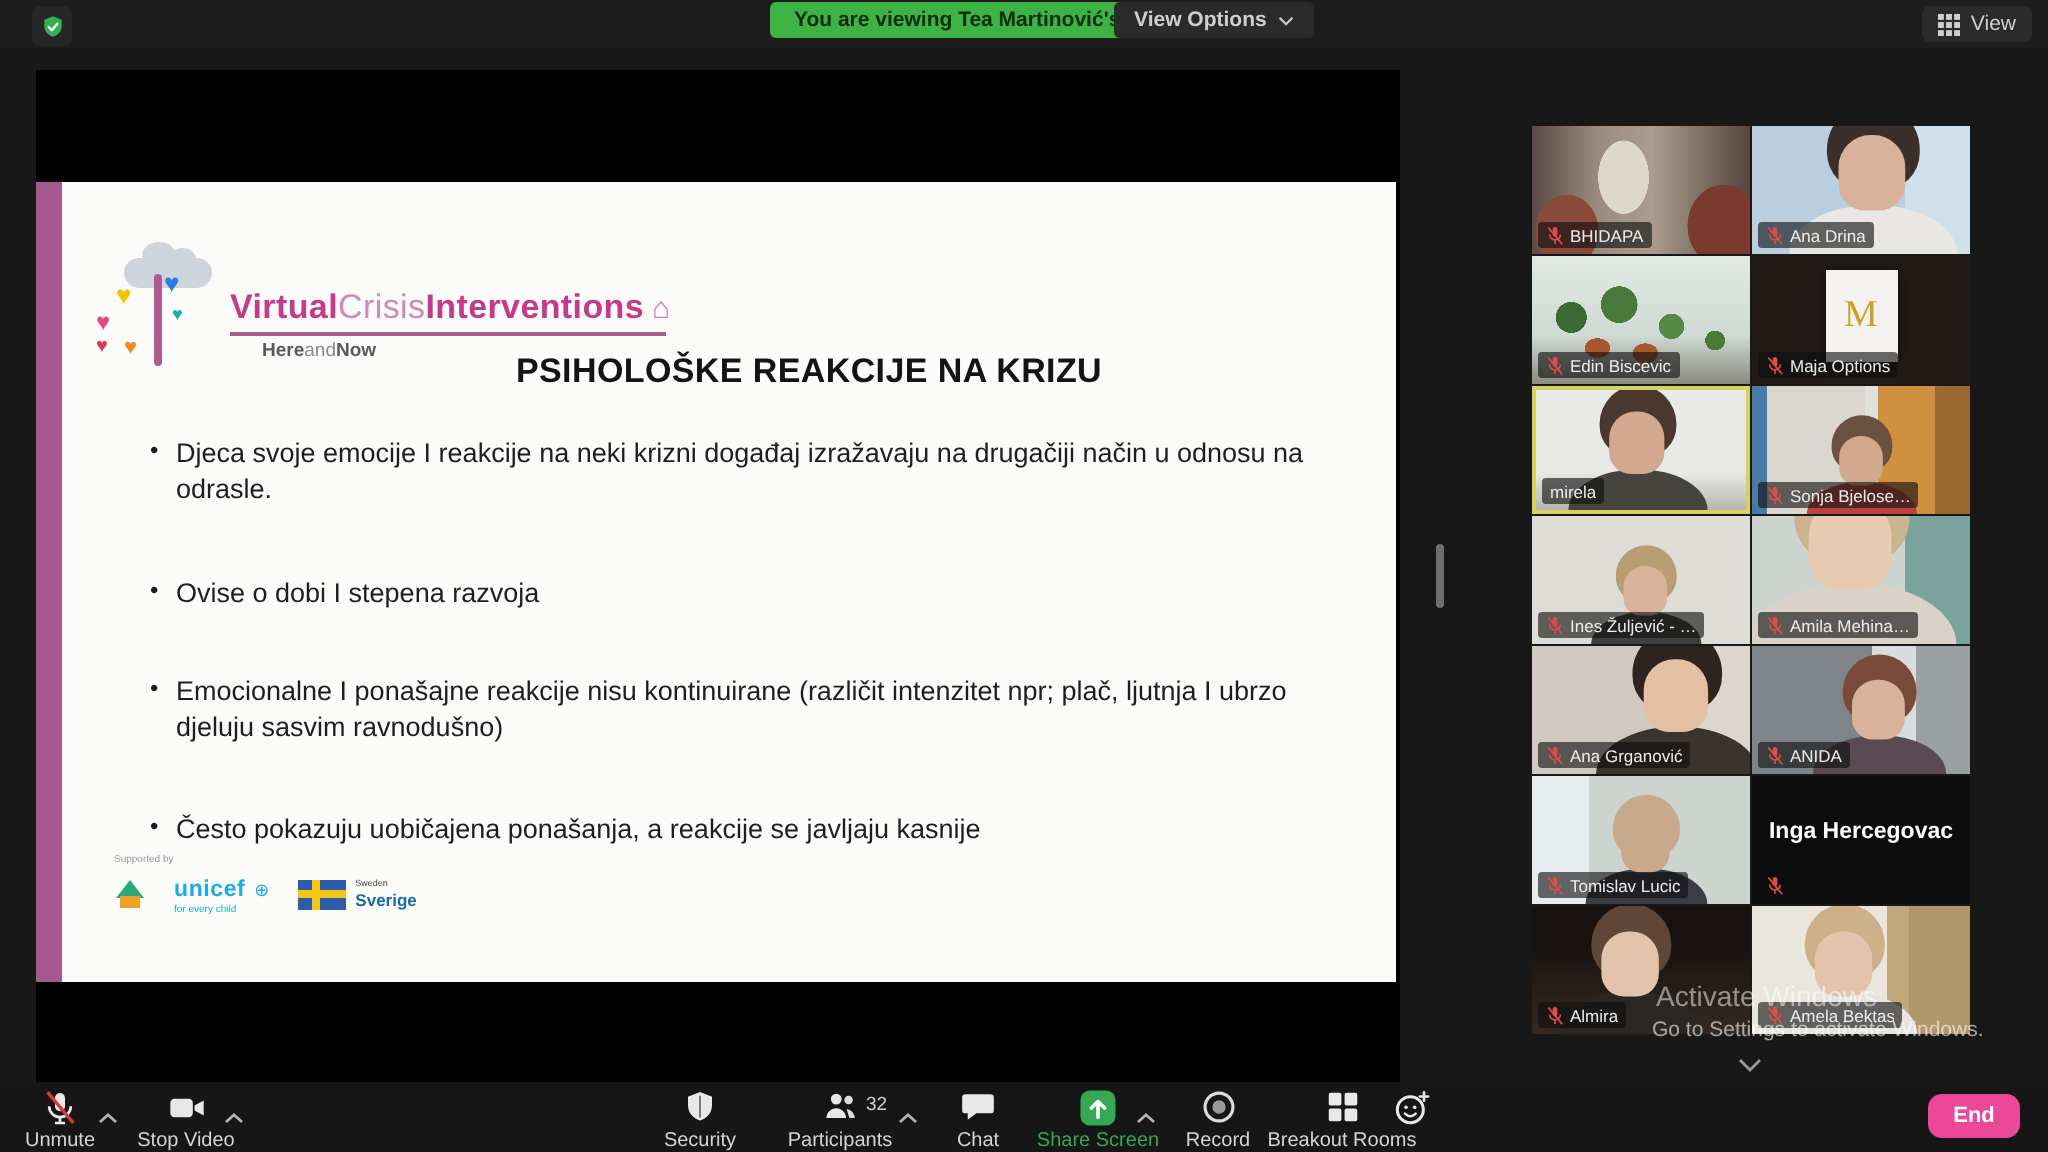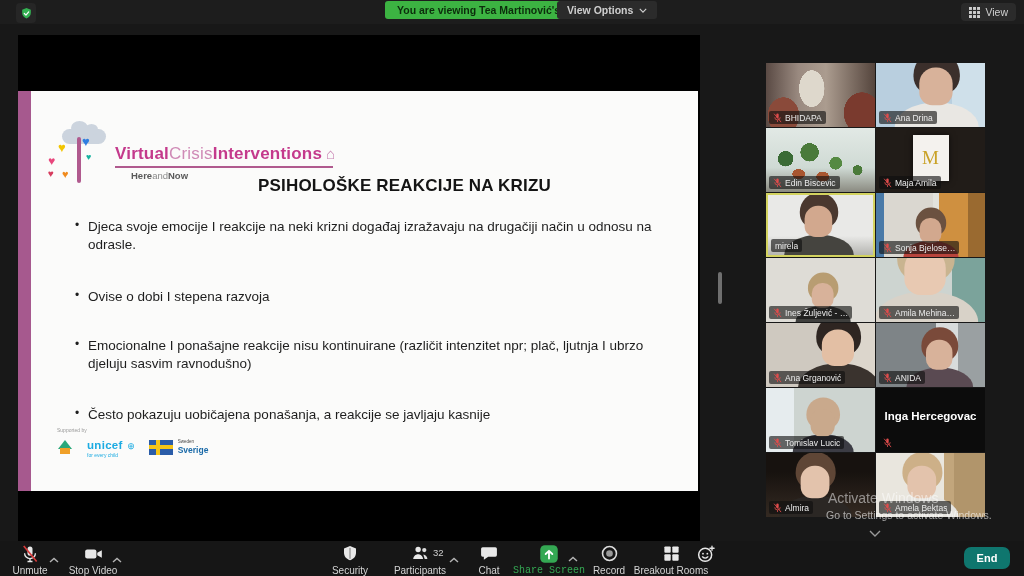--- a/index.html
+++ b/index.html
@@ -93,21 +93,21 @@
   .wm2{left:826px;top:509px;font-size:10.5px;color:rgba(255,255,255,.6);}
 
   
   .toolbar{position:absolute;left:0;top:541px;width:1024px;height:35px;background:#161616;}
   .tb-item{position:absolute;top:3px;display:flex;flex-direction:column;align-items:center;cursor:default;}
   .tb-icon{height:19px;display:flex;align-items:center;justify-content:center;}
   .tb-label{font-size:10px;color:#d4d4d4;margin-top:2px;white-space:nowrap;}
   .tb-label.green{color:#34a853;}
   .tb-caret{position:absolute;top:5px;}
   .tb-badge{position:absolute;top:3px;left:calc(50% + 13px);font-size:9.5px;color:#cfcfcf;}
-  .end-btn{position:absolute;right:14px;top:6px;width:46px;height:22px;background:#0f766e;border-radius:7px;
+  .end-btn{position:absolute;right:14px;top:6px;width:46px;height:22px;background:#ec4899;border-radius:7px;
            display:flex;align-items:center;justify-content:center;color:#fff;font-size:11px;font-weight:bold;}
 </style>
 </head>
 <body>
 
 <div id="app">
 
   <div class="topbar">
     <div class="sec-badge">
       <svg width="13" height="13" viewBox="0 0 24 24">
@@ -252,21 +252,21 @@
 
     <div class="name-label">
       <span class="mic-off">
             <svg width="9" height="10" viewBox="0 0 12 13">
               <rect x="4.4" y="0.5" width="3.2" height="6.2" rx="1.6" fill="#e04c4c"></rect>
               <path d="M2.4 5.5a3.6 3.6 0 0 0 7.2 0" fill="none" stroke="#e04c4c" stroke-width="1.1"></path>
               <path d="M6 9.4v2.4" stroke="#e04c4c" stroke-width="1.1"></path>
               <path d="M1.5 0.8 10.8 12" stroke="#e04c4c" stroke-width="1.2"></path>
             </svg>
           </span>
-      <span class="pname">Maja Amila</span>
+      <span class="pname">Maja Options</span>
     </div>
   </div>
 
   <div class="tile active" style="background: linear-gradient(rgb(233, 233, 231) 0%, rgb(233, 233, 231) 68%, rgb(181, 181, 177) 100%);">
     <div class="person" style="transform: translateX(-2%) scale(1.2);">
       <div class="p-hair" style="background: rgb(74, 56, 47);"></div>
           <div class="p-body" style="background: rgb(69, 68, 63);"></div>
           <div class="p-head" style="background: rgb(210, 168, 142);"></div>
     </div>
 
@@ -515,21 +515,21 @@
         <div class="tb-label">Participants</div>
       </div>
       <div class="tb-item" style="left: 444px; width: 90px;">
         <div class="tb-icon">
           <svg width="20" height="19" viewBox="0 0 24 24">
             <path d="M4 4h16a2 2 0 0 1 2 2v8a2 2 0 0 1-2 2h-9l-5.5 4v-4H4a2 2 0 0 1-2-2V6a2 2 0 0 1 2-2z" fill="#e8e8e8"></path>
           </svg>
         </div>
         <div class="tb-label">Chat</div>
       </div>
-      <div class="tb-item" style="left: 504px; width: 90px; font-family: Liberation Mono, monospace;">
+      <div class="tb-item" style="left: 504px; width: 90px;">
         <div class="tb-icon">
           <svg width="20" height="20" viewBox="0 0 24 24">
             <rect x="1.5" y="1.5" width="21" height="21" rx="5.5" fill="#34a853"></rect>
             <path d="M12 17.5v-9M8 12l4-3.8L16 12" stroke="#fff" stroke-width="2.2" fill="none" stroke-linecap="round" stroke-linejoin="round"></path>
           </svg>
         </div>
         <span class="tb-caret" style="right: 16px;"><svg width="10" height="6" viewBox="0 0 10 6">
             <path d="M1 5l4-3.6L9 5" stroke="#b4b4b4" stroke-width="1.4" fill="none"></path>
           </svg></span>
         <div class="tb-label green">Share Screen</div>

